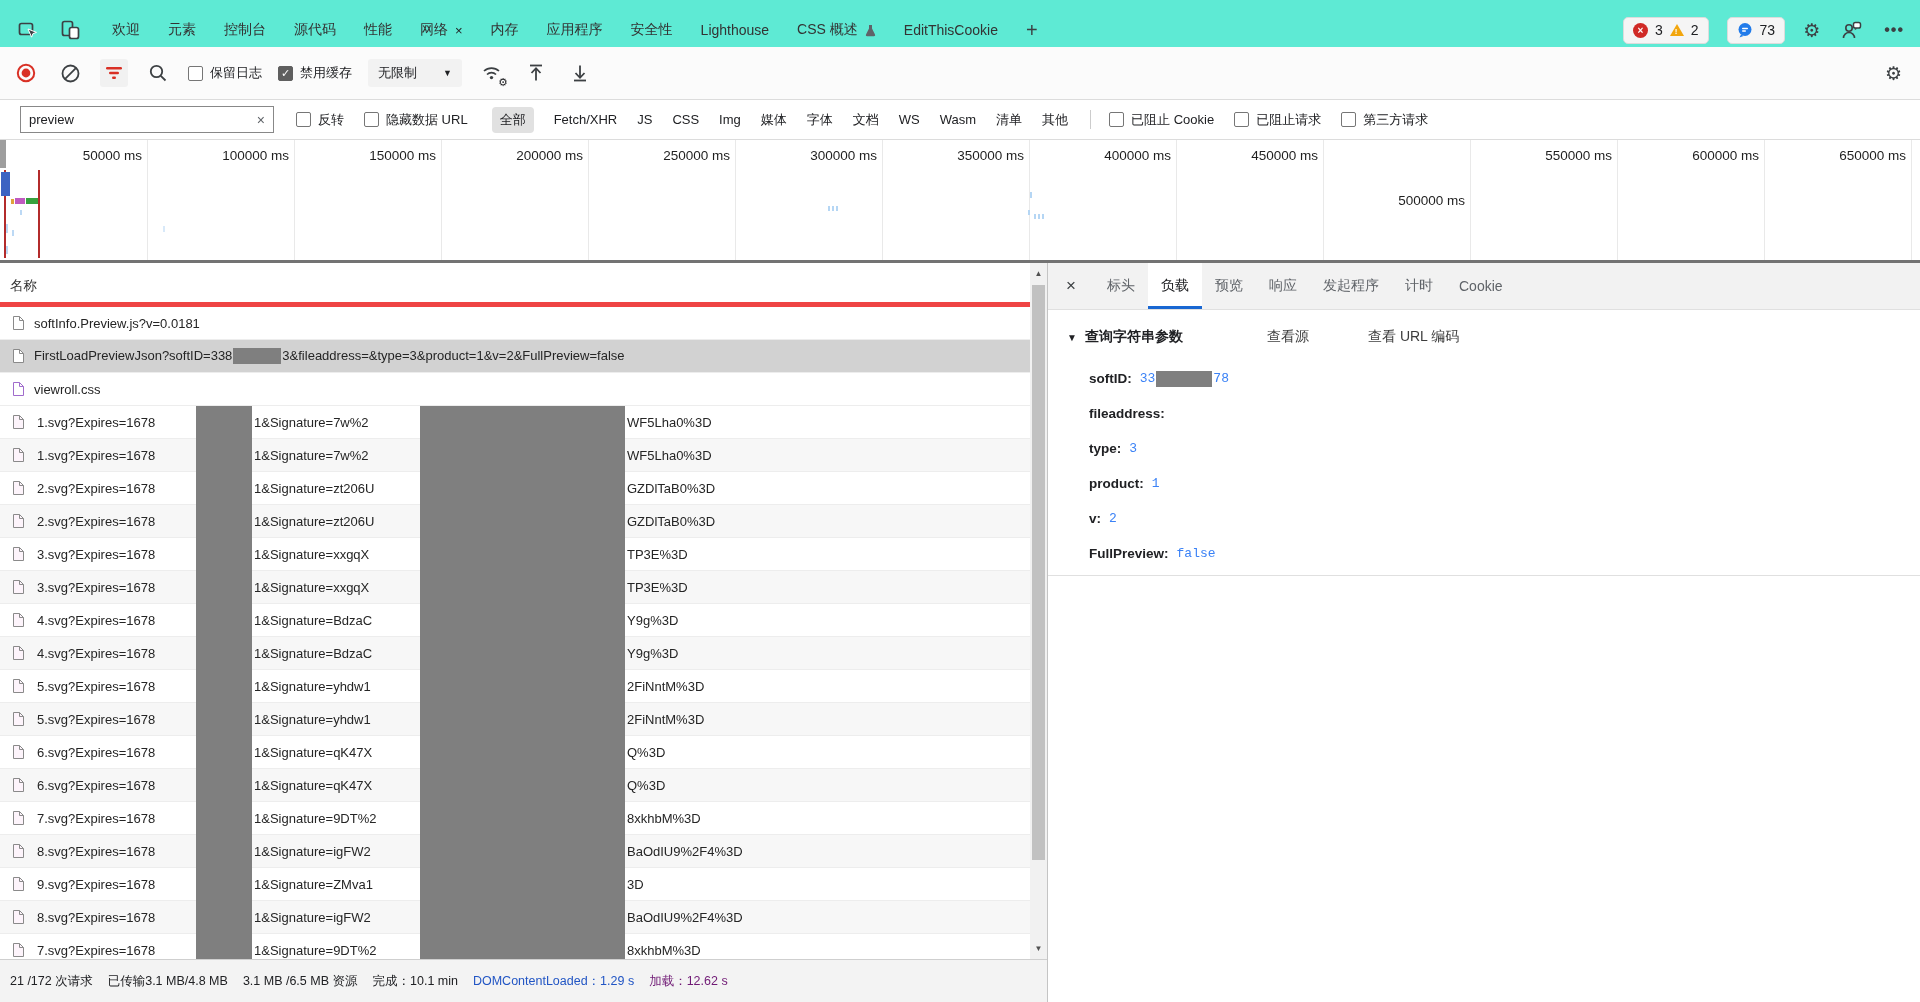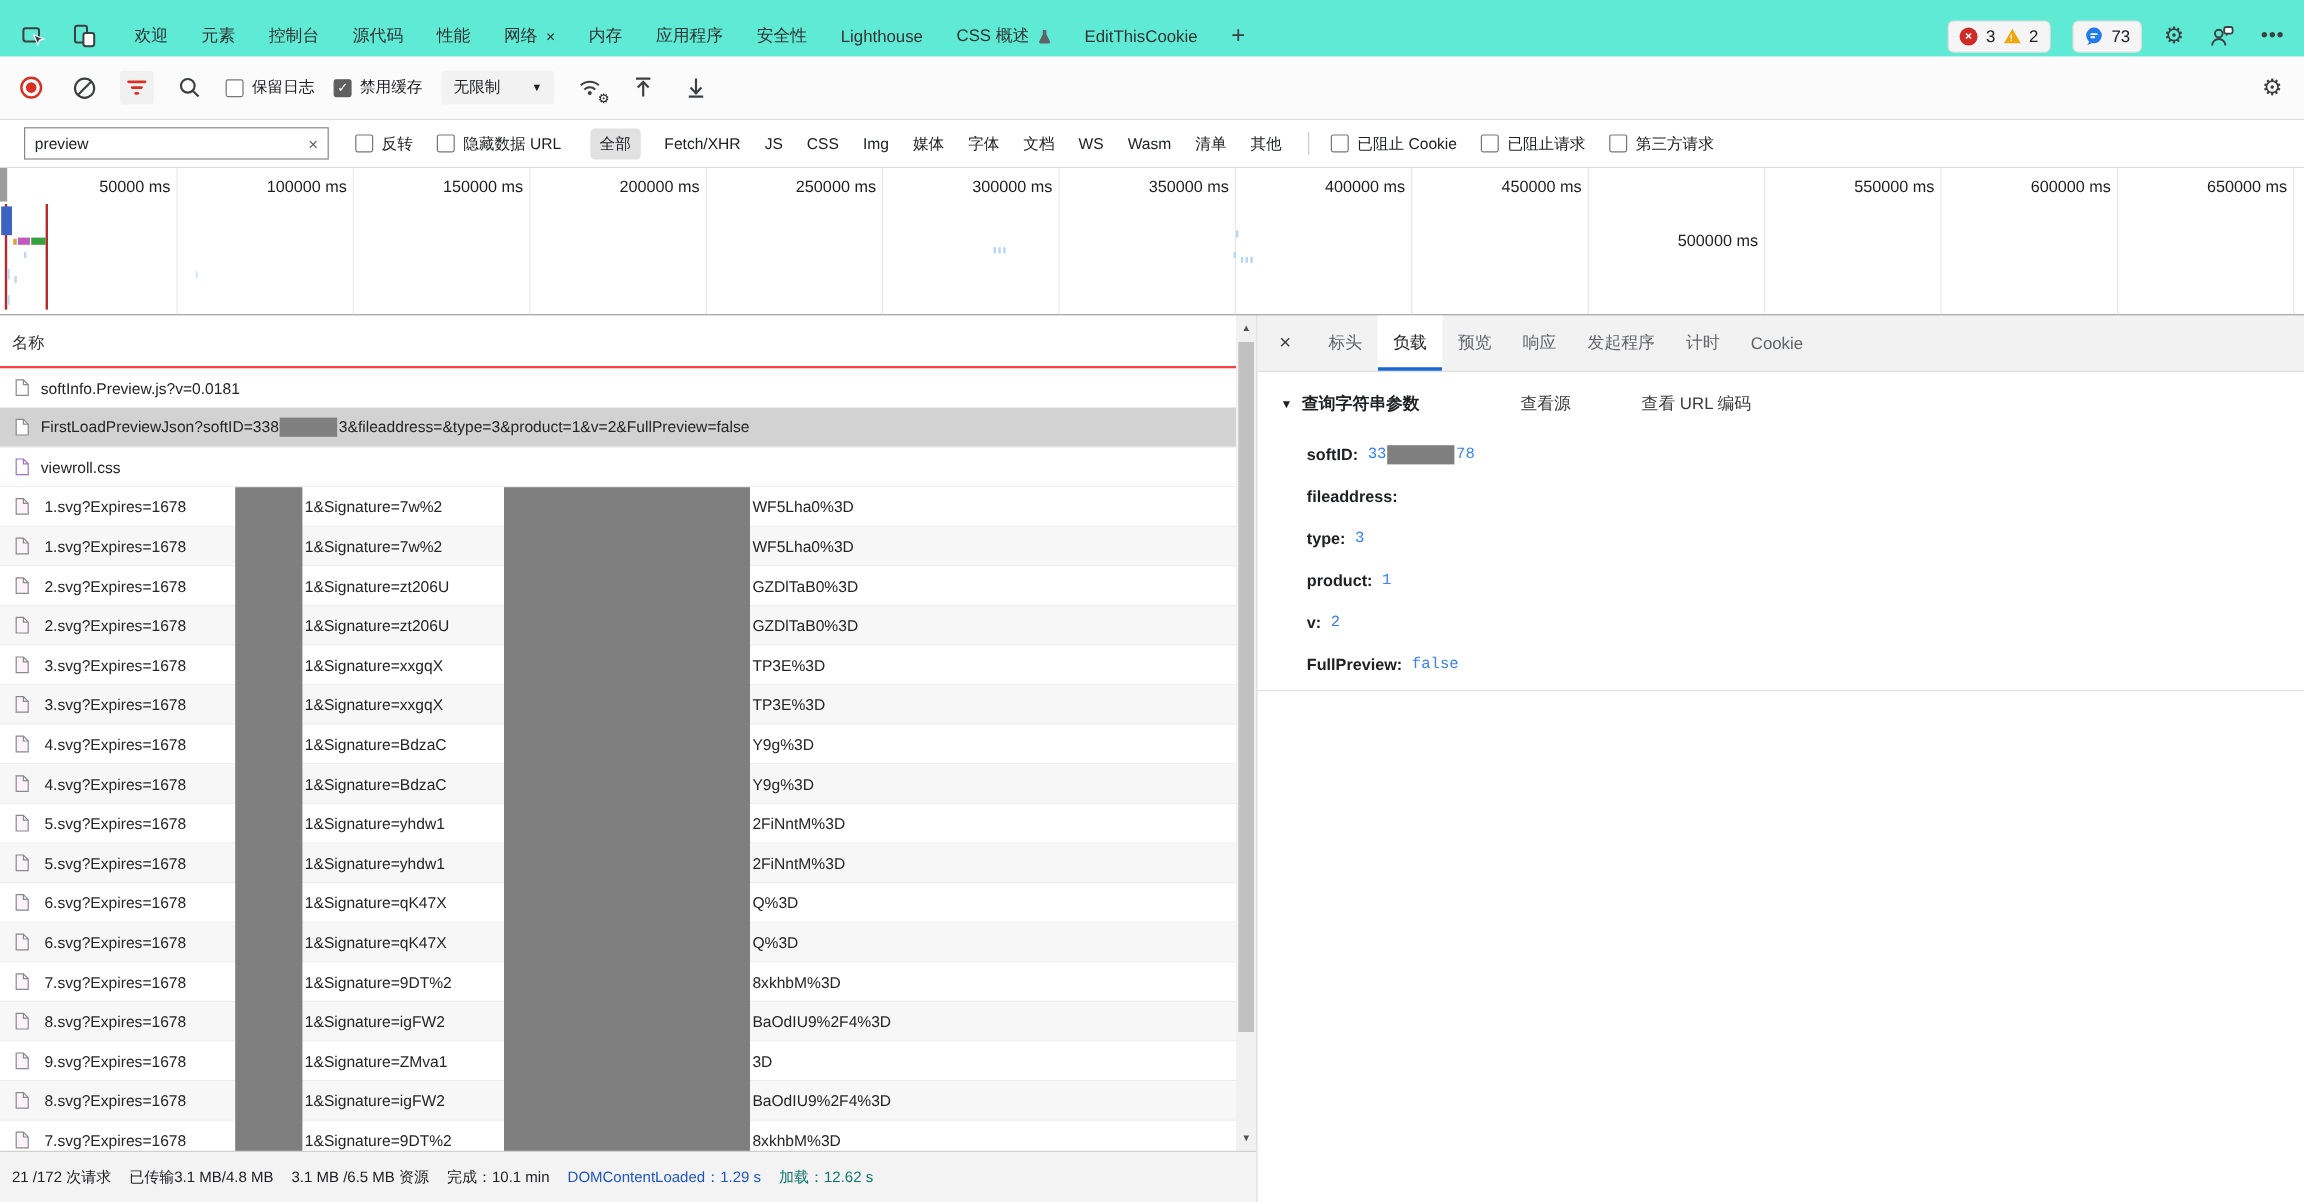--- a/index.html
+++ b/index.html
@@ -51,30 +51,30 @@
     font-family:"Liberation Sans","DejaVu Sans",sans-serif;color:#202124;background:transparent}
   .clear-x{color:#5f6368;font-size:14px;cursor:pointer}
   .fb-cb{display:flex;align-items:center;margin-right:20px}
   #ftypes{display:flex;align-items:center;gap:20px;margin-left:4px;margin-right:22px}
   .ftype{cursor:pointer;color:#202124;white-space:nowrap}
   .ftype.active{background:#e1e1e1;border-radius:4px;padding:4px 8px}
   .vsep{width:1px;height:19px;background:#ccc;margin-right:18px}
 
   
   #overview{position:absolute;left:0;top:140px;width:1920px;height:123px;background:#fff;
-    border-bottom:1px solid #737373;overflow:hidden}
+    border-bottom:3px solid #737373;overflow:hidden}
   .gridline{position:absolute;top:0;bottom:0;width:1px;background:#e9e9e9}
   .ticklabel{position:absolute;top:8px;width:115px;text-align:right;font-size:13.5px;color:#1f1f1f}
   .mark{position:absolute}
 
   
   #main{position:absolute;left:0;top:263px;width:1920px;bottom:0}
   #left{position:absolute;left:0;top:0;width:1048px;bottom:0;border-right:1px solid #c4c4c4;background:#fff}
   #table-header{position:absolute;left:0;top:0;right:17px;height:44px;line-height:46px;
-    padding-left:10px;font-size:13.5px;color:#333;border-bottom:2px solid #ef4444;background:#fff}
+    padding-left:10px;font-size:13.5px;color:#333;border-bottom:5px solid #ef4444;background:#fff}
   #rows{position:absolute;left:0;top:44px;right:17px;bottom:43px;overflow:hidden}
   .nrow{height:33px;display:flex;align-items:center;border-bottom:1px solid #ededed;
     background:#fff;position:relative;cursor:pointer;white-space:nowrap}
   .nrow.shade{background:#f7f7f7}
   .nrow.selected{background:#d2d2d2}
   .ficon{margin:0 9px 0 12px;flex:none}
   .rowtext,.seg{font-size:13px;color:#252525}
   .seg.s1{position:absolute;left:37px}
   .seg.s2{position:absolute;left:254px}
   .seg.s3{position:absolute;left:627px}
@@ -90,21 +90,21 @@
     justify-content:center;font-size:8px;color:#505050;cursor:pointer}
   #sb-up{top:2px}
   #sb-down{bottom:2px}
   #sb-thumb{position:absolute;left:2px;width:13px;top:22px;height:575px;background:#c1c1c1;cursor:pointer}
 
   
   #statusbar{position:absolute;left:0;bottom:0;width:1047px;height:43px;background:#f3f3f3;
     border-top:1px solid #cfcfcf;display:flex;align-items:center;gap:15px;padding-left:10px;
     font-size:12.5px;color:#202124;white-space:nowrap}
   .spart.dcl{color:#2155c4}
-  .spart.load{color:#0f766e}
+  .spart.load{color:#701a75}
 
   
   #right{position:absolute;left:1048px;right:0;top:0;bottom:0;background:#fff}
   #detail-tabs{height:47px;background:#f2f2f2;border-bottom:1px solid #e0e0e0;display:flex;align-items:stretch}
   #detail-close{width:46px;display:flex;align-items:center;justify-content:center;font-size:17px;
     color:#3c4043;cursor:pointer}
   .dtab{display:flex;align-items:center;padding:0 13px;font-size:14px;color:#5f6368;cursor:pointer}
   .dtab.active{background:#fff;color:#202124;box-shadow:inset 0 -3px 0 #1967d2}
   #detail-body{position:relative}
   #section-row{position:relative;height:30px;margin-top:15px}

